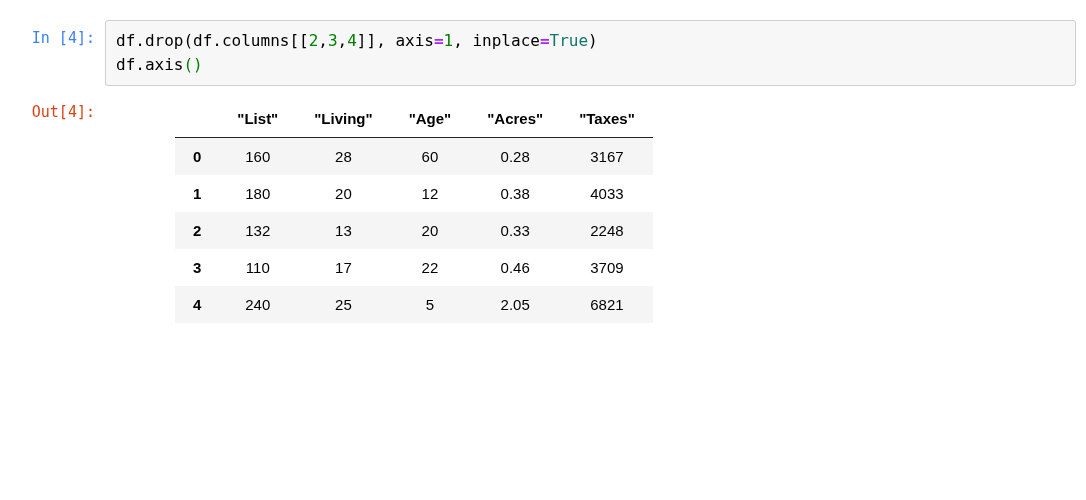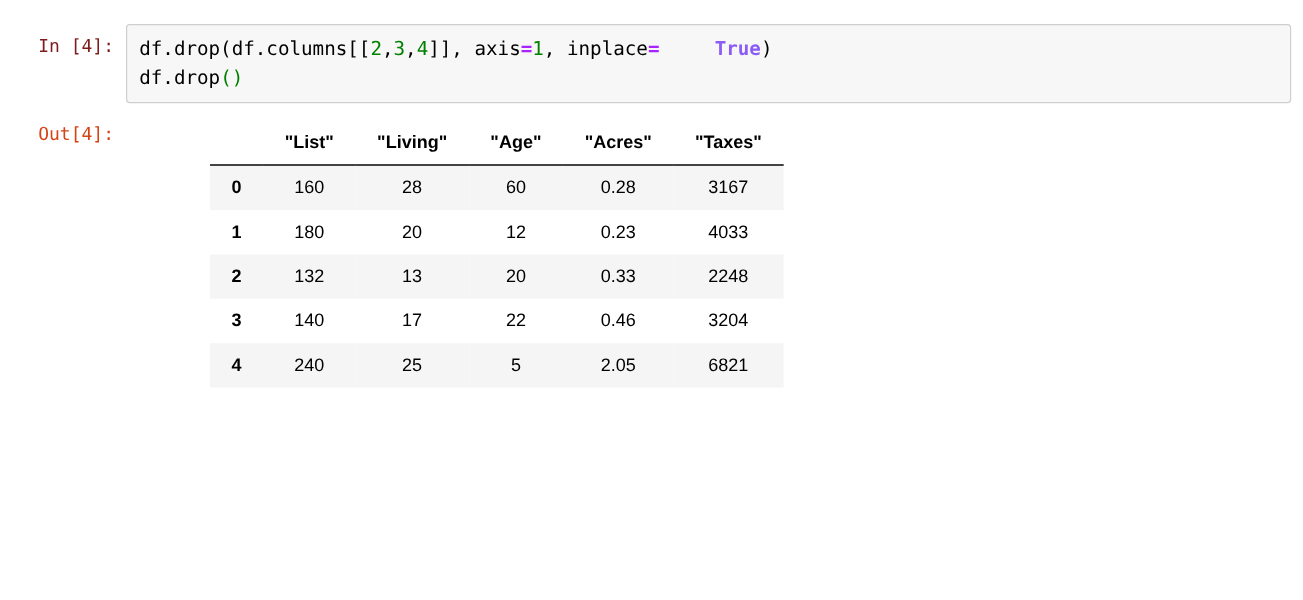--- a/index.html
+++ b/index.html
@@ -18,38 +18,38 @@
     }
     .prompt {
       width: 95px;
       min-width: 95px;
       text-align: right;
       font-family: "Menlo", "Monaco", "DejaVu Sans Mono", monospace;
       font-size: 15px;
       padding: 8px 10px 0 0;
       line-height: 1.4;
     }
-    .prompt-in { color: #7f1d1d; }
+    .prompt-in { color: #3b82f6; }
     .prompt-out { color: #D84315; text-align: right; }
     .input-area {
       flex: 1;
       background: #f7f7f7;
       border: 1px solid #cfcfcf;
       border-radius: 3px;
       padding: 8px 10px;
       font-family: "Menlo", "Monaco", "DejaVu Sans Mono", monospace;
       font-size: 16px;
       line-height: 1.5;
       white-space: pre;
       color: #000;
       overflow-x: hidden;
     }
     .tok-num { color: #008000; }
     .tok-op { color: #aa22ff; font-weight: bold; }
-    .tok-kw { color: #8b5cf6; font-weight: bold; margin-left: 46px; }
+    .tok-kw { color: #0f766e; font-weight: normal; }
     .output-area {
       flex: 1;
       padding-left: 70px;
       padding-top: 6px;
     }
     .output-prompt-row {
       display: flex;
       align-items: flex-start;
     }
     table.dataframe {
@@ -82,21 +82,21 @@
     }
   </style>
 </head>
 <body>
 
 <div class="cell">
   <div class="prompt prompt-in">
     <span>In [</span><span>4</span><span>]:</span>
   </div>
   <div class="input-area"><span>df.drop(df.columns[[</span><span class="tok-num">2</span><span>,</span><span class="tok-num">3</span><span>,</span><span class="tok-num">4</span><span>]], axis</span><span class="tok-op">=</span><span class="tok-num">1</span><span>, inplace</span><span class="tok-op">=</span><span class="tok-kw">True</span><span>)</span>
-<span>df.drop</span><span class="tok-num">(</span><span class="tok-num">)</span></div>
+<span>df.axis</span><span class="tok-num">(</span><span class="tok-num">)</span></div>
 </div>
 
 <div class="output-prompt-row">
   <div class="prompt prompt-out">
     <span>Out[</span><span>4</span><span>]:</span>
   </div>
   <div class="output-area">
     <table class="dataframe">
       <thead>
         <tr>
@@ -115,38 +115,38 @@
           <td>28</td>
           <td>60</td>
           <td>0.28</td>
           <td>3167</td>
         </tr>
         <tr>
           <th>1</th>
           <td>180</td>
           <td>20</td>
           <td>12</td>
-          <td>0.23</td>
+          <td>0.38</td>
           <td>4033</td>
         </tr>
         <tr>
           <th>2</th>
           <td>132</td>
           <td>13</td>
           <td>20</td>
           <td>0.33</td>
           <td>2248</td>
         </tr>
         <tr>
           <th>3</th>
-          <td>140</td>
+          <td>110</td>
           <td>17</td>
           <td>22</td>
           <td>0.46</td>
-          <td>3204</td>
+          <td>3709</td>
         </tr>
         <tr>
           <th>4</th>
           <td>240</td>
           <td>25</td>
           <td>5</td>
           <td>2.05</td>
           <td>6821</td>
         </tr>
       </tbody>

